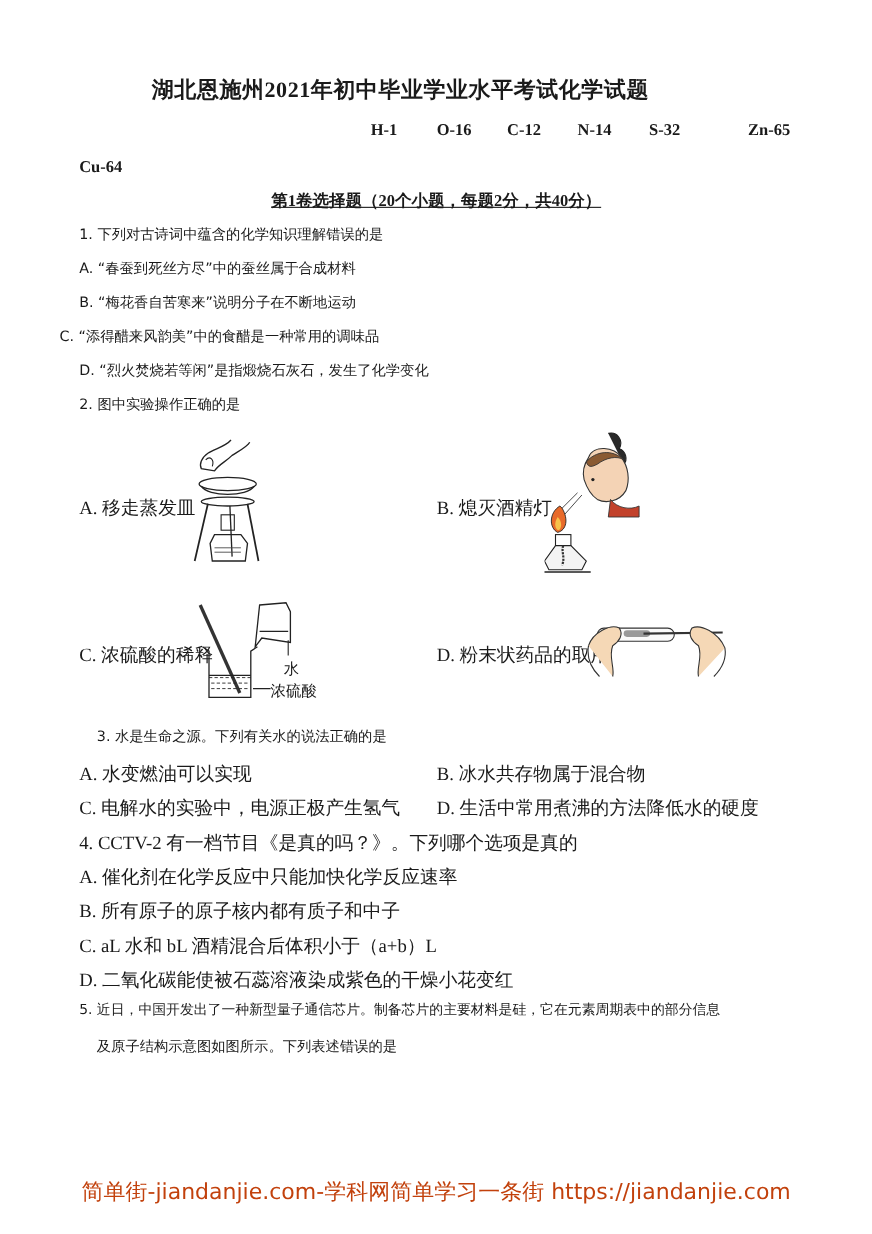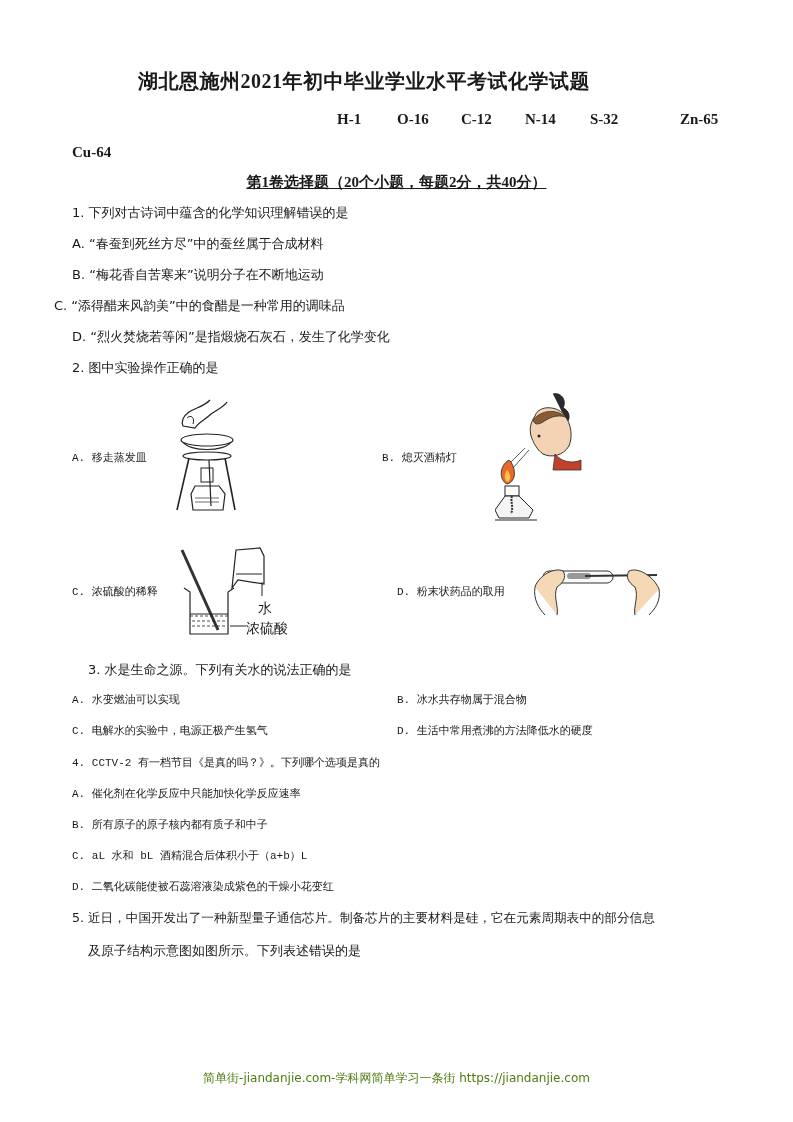--- a/index.html
+++ b/index.html
@@ -24,24 +24,24 @@
   .cu { left: 72px; top: 144px; font-size: 15px; font-weight: bold;
         font-family: "Liberation Serif", "DejaVu Serif", serif; }
   .section {
     left: 0; width: 793px; top: 173px; text-align: center;
     font-size: 15px; font-weight: bold;
     font-family: "Liberation Serif", "DejaVu Serif", serif;
     text-decoration: underline;
   }
   .q { font-size: 13px; font-family: "DejaVu Sans", "Liberation Sans", sans-serif; }
   .opt { font-size: 13px; font-family: "DejaVu Sans", "Liberation Sans", sans-serif; }
-  .opt-serif { font-size: 11px; font-family: Liberation Mono, monospace; }
+  .opt-serif { font-size: 17px; font-family: Liberation Serif, serif; }
   .footer {
     left: 0; width: 793px; top: 1070px; text-align: center;
-    font-size: 12px; color: #4d7c0f;
+    font-size: 20px; color: #c2410c;
     font-family: "DejaVu Sans", "Liberation Sans", sans-serif;
   }
   svg { position: absolute; }
 </style>
 </head>
 <body>
 
 <div class="abs title">湖北恩施州2021年初中毕业学业水平考试化学试题</div>
 
 <div class="abs params">
@@ -73,21 +73,21 @@
   <path d="M18 44 C24 54 60 54 66 44" fill="none" stroke="#222" stroke-width="1.2"></path>
   <ellipse cx="42" cy="58" rx="24" ry="4" fill="none" stroke="#222" stroke-width="1.2"></ellipse>
   <line x1="24" y1="60" x2="12" y2="112" stroke="#222" stroke-width="1.6"></line>
   <line x1="60" y1="60" x2="70" y2="112" stroke="#222" stroke-width="1.6"></line>
   <line x1="44" y1="62" x2="46" y2="108" stroke="#222" stroke-width="1.2"></line>
   <rect x="36" y="70" width="12" height="14" fill="none" stroke="#222" stroke-width="1"></rect>
   <path d="M30 88 L54 88 L60 96 L58 112 L28 112 L26 96 Z" fill="none" stroke="#222" stroke-width="1.2"></path>
   <path d="M30 100 h24 M30 104 h24" stroke="#444" stroke-width="0.8"></path>
 </svg>
 
-<div class="abs opt-serif" style="left:382px; top:450px;">B.  熄灭酒精灯</div>
+<div class="abs opt-serif" style="left:397px; top:450px;">B.  熄灭酒精灯</div>
 
 <svg style="left:495px; top:392px;" width="100" height="132" viewBox="0 0 100 132">
   <path d="M58 2 C66 0 72 8 68 16 C74 18 76 26 72 30" fill="#2a2a2a" stroke="#222" stroke-width="1"></path>
   <path d="M40 24 C44 12 64 14 70 24 C76 32 78 44 74 54 C68 64 56 66 48 62 C42 58 38 50 36 44 C34 36 36 30 40 24 Z" fill="#f4d3b5" stroke="#333" stroke-width="1"></path>
   <path d="M38 28 C46 18 62 16 72 26 C66 22 56 24 48 30 C44 32 40 34 38 28 Z" fill="#8a5a32" stroke="#333" stroke-width="0.8"></path>
   <path d="M60 62 C66 70 78 72 86 68 L86 78 L58 78 Z" fill="#c2412b" stroke="#333" stroke-width="0.8"></path>
   <circle cx="44" cy="44" r="1.5" fill="#222"></circle>
   <path d="M30 56 L14 72 M34 58 L18 76" stroke="#333" stroke-width="0.8"></path>
   <path d="M14 68 C4 74 4 88 12 92 C20 90 22 80 16 70 Z" fill="#e86a2a" stroke="#222" stroke-width="0.8"></path>
   <path d="M12 78 C8 84 10 90 13 90 C16 88 16 82 12 78 Z" fill="#f7c24a"></path>

